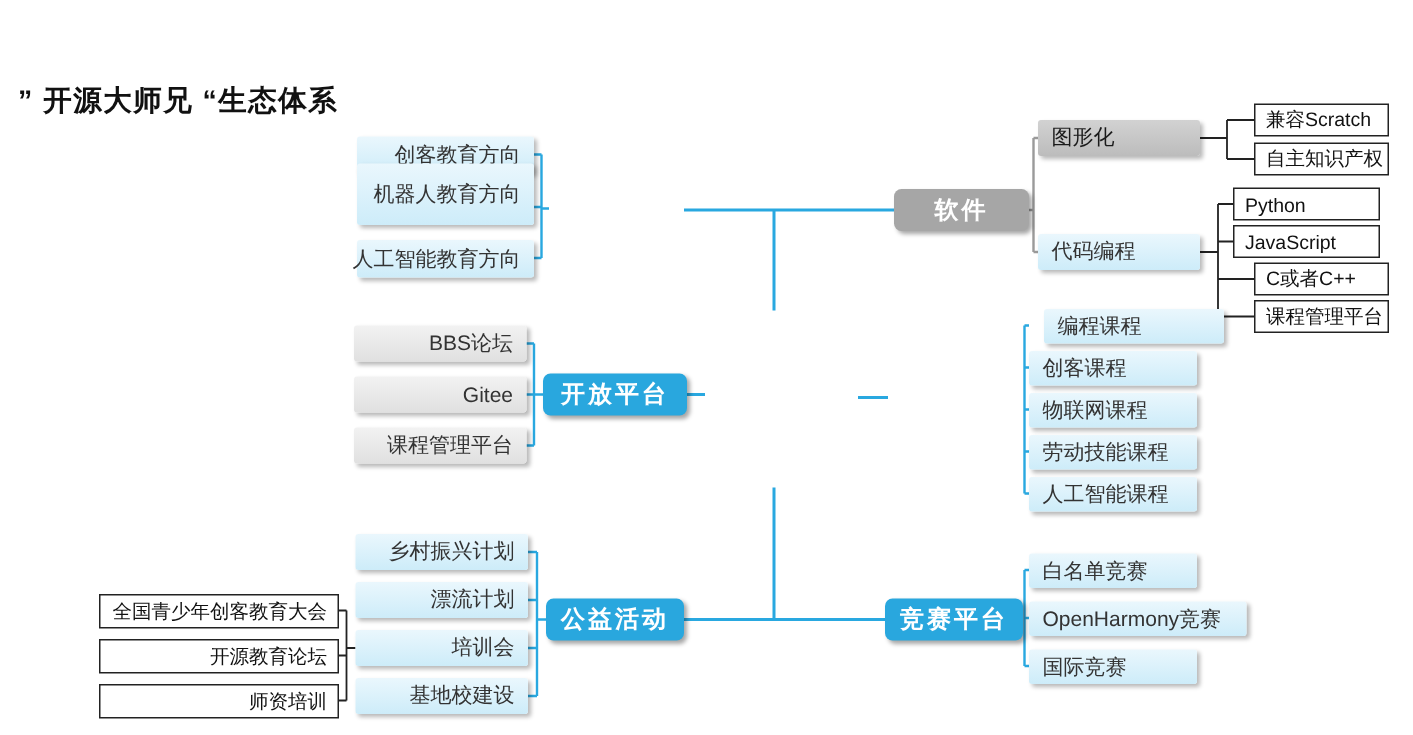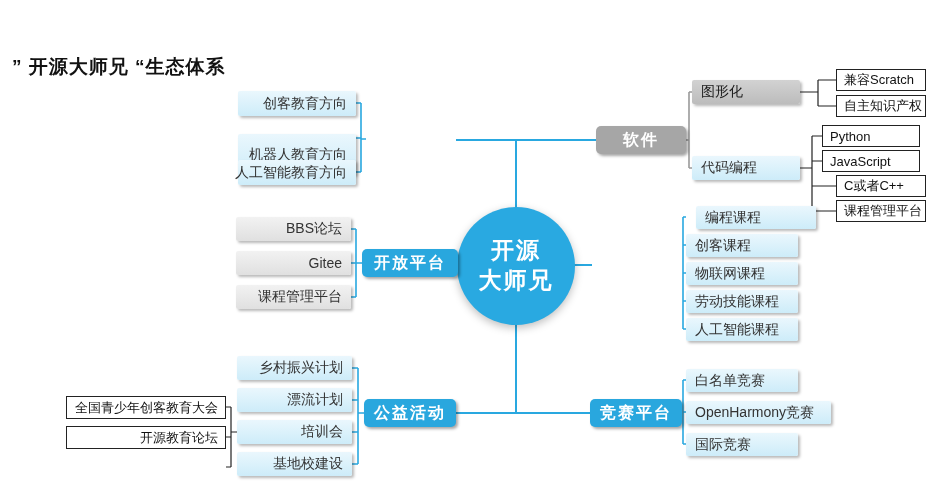--- a/index.html
+++ b/index.html
@@ -63,45 +63,42 @@
     <g stroke="#9a9a9a" stroke-width="1.6" fill="none">
       <path d="M686 140 H689 M689 92 V168 M689 92 H692 M689 168 H692"></path>
     </g>
     <g stroke="#222" stroke-width="1.2" fill="none">
       <path d="M800 92 H818 M818 80 V106 M818 80 H836 M818 106 H836"></path>
       <path d="M800 168 H812 M812 136 V211 M812 136 H822 M812 161 H822 M812 186 H836 M812 211 H836"></path>
       <path d="M226 407 H231 M226 437 H231 M226 467 H231 M231 407 V467 M231 432 H237"></path>
     </g>
   </svg>
 
-  <div class="center-circle">
-    <span>开源</span>
-    <span>大师兄</span>
-  </div>
 
   <div class="btn gray" style="left:596px;top:126px;width:90px;height:28px">软件</div>
   <div class="btn" style="left:362px;top:249px;width:96px;height:28px">开放平台</div>
   <div class="btn" style="left:364px;top:399px;width:92px;height:28px">公益活动</div>
   <div class="btn" style="left:590px;top:399px;width:92px;height:28px">竞赛平台</div>
 
   <div class="leaf cyan r" style="left:238px;top:91px;width:118px;height:25px">创客教育方向</div>
-  <div class="leaf cyan r" style="left:238px;top:134px;width:118px;height:41px">机器人教育方向</div>
+  <div class="leaf cyan r" style="left:238px;top:109px;width:118px;height:41px">机器人教育方向</div>
   <div class="leaf cyan r" style="left:238px;top:160px;width:118px;height:25px">人工智能教育方向</div>
 
   <div class="leaf graybg r" style="left:236px;top:217px;width:115px;height:24px">BBS论坛</div>
   <div class="leaf graybg r" style="left:236px;top:251px;width:115px;height:24px">Gitee</div>
   <div class="leaf graybg r" style="left:236px;top:285px;width:115px;height:24px">课程管理平台</div>
 
   <div class="leaf cyan r" style="left:237px;top:356px;width:115px;height:24px">乡村振兴计划</div>
   <div class="leaf cyan r" style="left:237px;top:388px;width:115px;height:24px">漂流计划</div>
   <div class="leaf cyan r" style="left:237px;top:420px;width:115px;height:24px">培训会</div>
   <div class="leaf cyan r" style="left:237px;top:452px;width:115px;height:24px">基地校建设</div>
 
   <div class="wbox r" style="left:66px;top:396px;width:160px;height:23px">全国青少年创客教育大会</div>
   <div class="wbox r" style="left:66px;top:426px;width:160px;height:23px">开源教育论坛</div>
+  <div class="wbox r" style="left:66px;top:456px;width:160px;height:23px">师资培训</div>
 
   <div class="leaf dkgray l" style="left:692px;top:80px;width:108px;height:24px">图形化</div>
   <div class="leaf cyan l" style="left:692px;top:156px;width:108px;height:24px">代码编程</div>
 
   <div class="wbox l" style="left:836px;top:69px;width:90px;height:22px">兼容Scratch</div>
   <div class="wbox l" style="left:836px;top:95px;width:90px;height:22px">自主知识产权</div>
 
   <div class="wbox l" style="left:822px;top:125px;width:98px;height:22px">Python</div>
   <div class="wbox l" style="left:822px;top:150px;width:98px;height:22px">JavaScript</div>
   <div class="wbox l" style="left:836px;top:175px;width:90px;height:22px">C或者C++</div>

